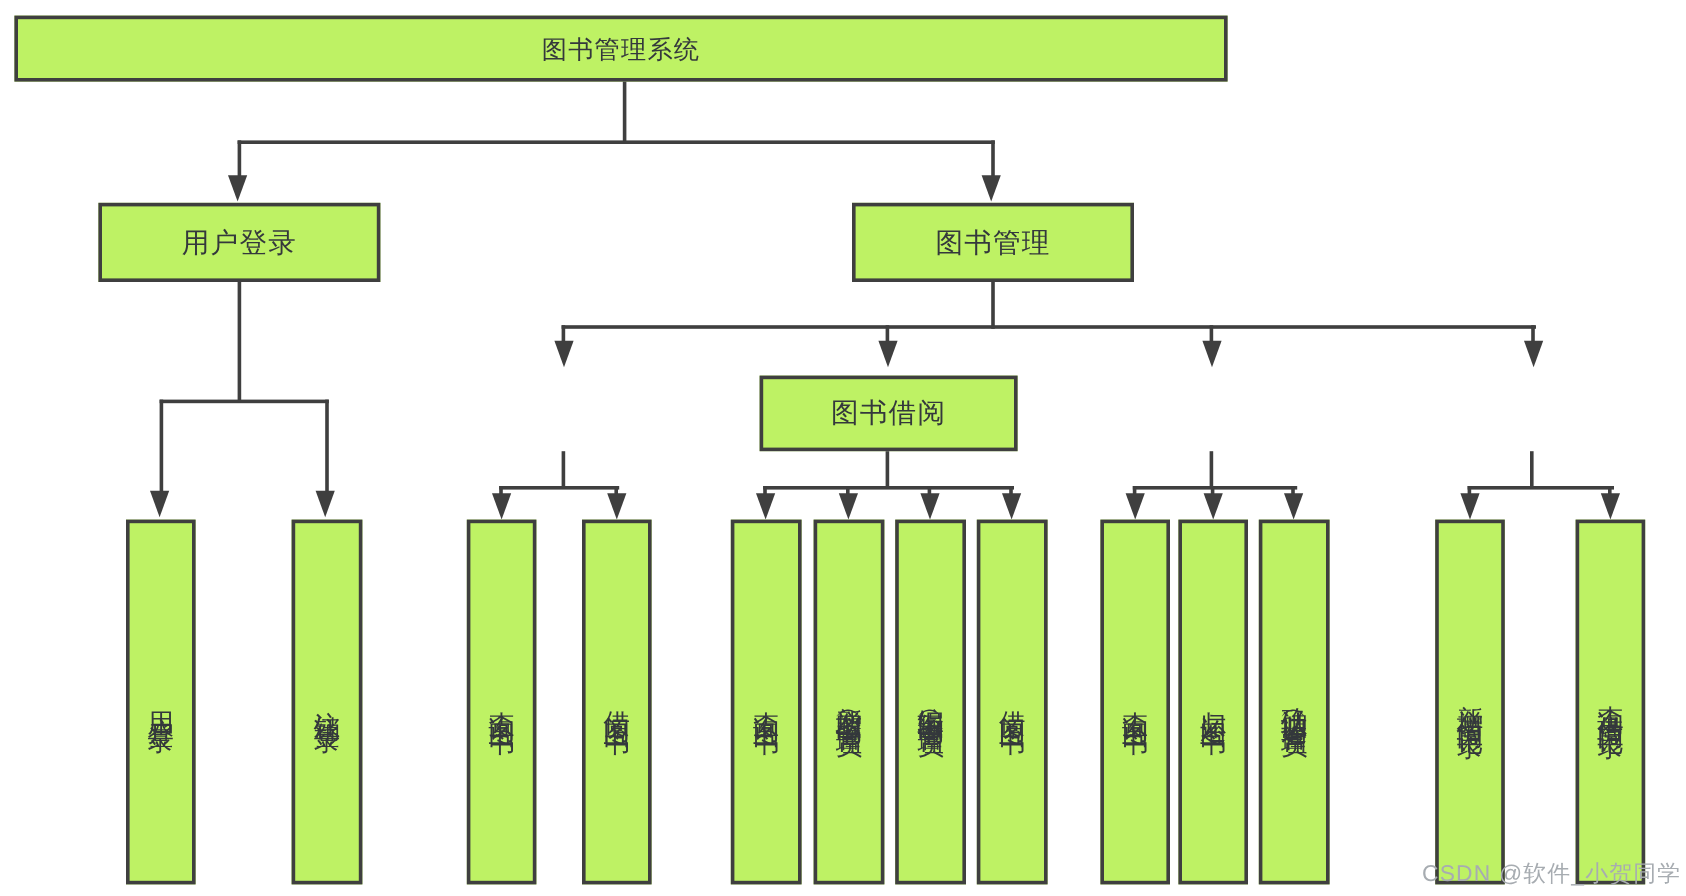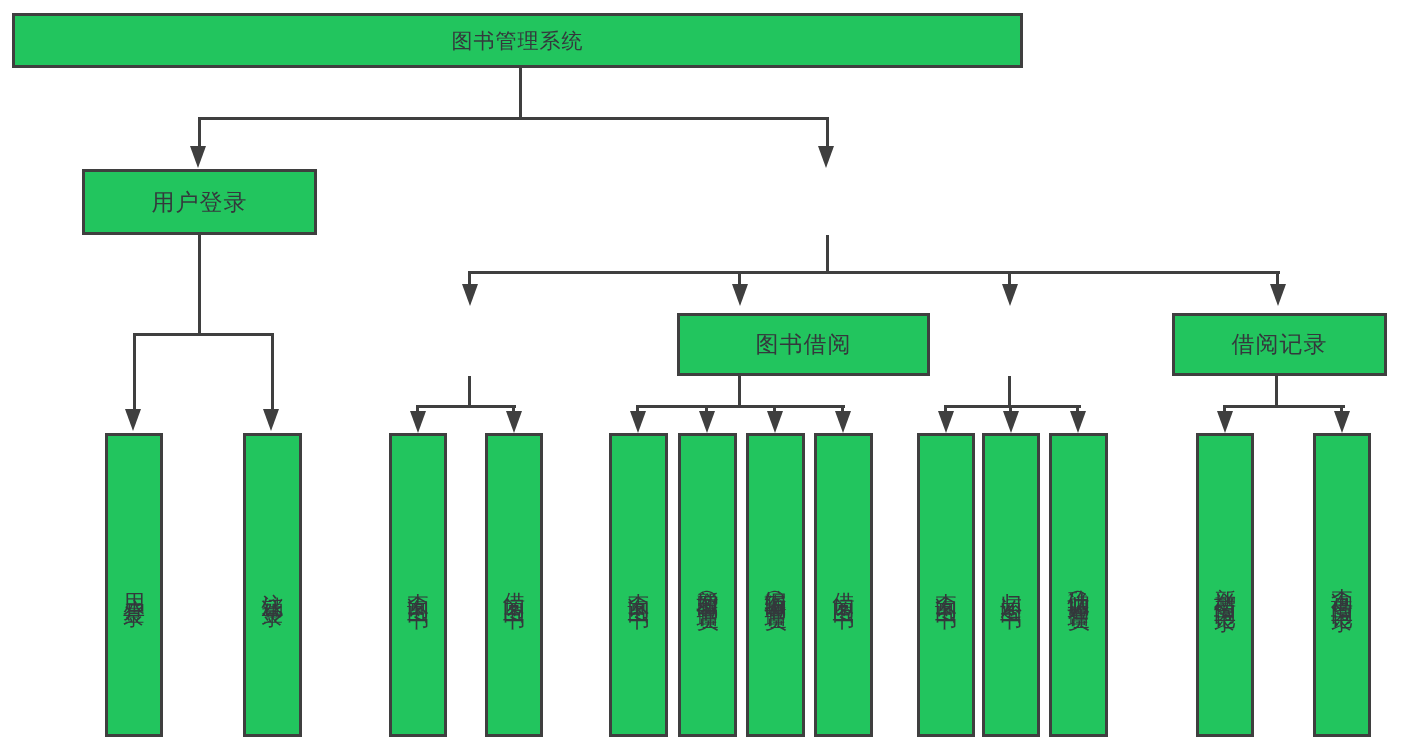--- a/index.html
+++ b/index.html
@@ -6,21 +6,21 @@
     --line:#3f3f3f; --box-border:#3f3f3f; --text:#34383c;
     --background:#ffffff; --watermark:#a7acb1;
   }
   html,body{margin:0;padding:0;background:#fff;}
   .canvas{
     position:relative; width:1405px; height:747px; overflow:hidden;
     background:var(--background); font-family:"Liberation Sans",sans-serif;
     color:var(--text);
   }
   .box{
-    position:absolute; box-sizing:border-box; background:#22c55e;
+    position:absolute; box-sizing:border-box; background:#bef264;
     border:3px solid var(--box-border);
     display:flex; align-items:center; justify-content:center;
   }
   .hlabel{font-size:23px; letter-spacing:1px; white-space:nowrap;}
   .root-label{font-size:21px;}
   .vlabel{
     writing-mode:vertical-rl; text-orientation:mixed;
     font-size:22px; letter-spacing:5px; line-height:1;
   }
   .hline{position:absolute; height:3px; background:var(--line);}
@@ -47,44 +47,44 @@
   <div class="vline" style="left:519px;top:68px;height:50px;"></div>
   <div class="hline" style="left:198px;top:117px;width:631px;"></div>
   <div class="vline" style="left:198px;top:117px;height:33px;"></div>
   <div class="arrow" style="left:190px;top:146px;"></div>
   <div class="vline" style="left:826px;top:117px;height:33px;"></div>
   <div class="arrow" style="left:818px;top:146px;"></div>
 
   <div class="box" style="left:82px;top:169px;width:235px;height:66px;">
     <span class="hlabel">用户登录</span>
   </div>
+  <div class="box" style="left:710px;top:169px;width:235px;height:66px;">
+    <span class="hlabel">图书管理</span>
+  </div>
 
   <div class="vline" style="left:198px;top:235px;height:100px;"></div>
   <div class="hline" style="left:133px;top:333px;width:141px;"></div>
   <div class="vline" style="left:133px;top:333px;height:78px;"></div>
   <div class="arrow" style="left:125px;top:409px;"></div>
   <div class="vline" style="left:271px;top:333px;height:78px;"></div>
   <div class="arrow" style="left:263px;top:409px;"></div>
 
   <div class="vline" style="left:826px;top:235px;height:39px;"></div>
   <div class="hline" style="left:468px;top:271px;width:812px;"></div>
   <div class="vline" style="left:468px;top:271px;height:15px;"></div>
   <div class="arrow" style="left:462px;top:284px;"></div>
   <div class="vline" style="left:738px;top:271px;height:15px;"></div>
   <div class="arrow" style="left:732px;top:284px;"></div>
   <div class="vline" style="left:1008px;top:271px;height:15px;"></div>
   <div class="arrow" style="left:1002px;top:284px;"></div>
   <div class="vline" style="left:1276px;top:271px;height:15px;"></div>
   <div class="arrow" style="left:1270px;top:284px;"></div>
 
-  <div class="box" style="left:633px;top:313px;width:253px;height:63px;margin-left:44px;">
+  <div class="box" style="left:633px;top:313px;width:215px;height:63px;">
     <span class="hlabel">图书借阅</span>
-  </div>
-  <div class="box" style="left:1172px;top:313px;width:215px;height:63px;">
-    <span class="hlabel">借阅记录</span>
   </div>
 
   <div class="vline" style="left:468px;top:376px;height:31px;"></div>
   <div class="hline" style="left:416px;top:405px;width:100px;"></div>
   <div class="vline" style="left:416px;top:405px;height:10px;"></div>
   <div class="arrow" style="left:410px;top:411px;"></div>
   <div class="vline" style="left:512px;top:405px;height:10px;"></div>
   <div class="arrow" style="left:506px;top:411px;"></div>
 
   <div class="vline" style="left:738px;top:376px;height:31px;"></div>
@@ -151,14 +151,15 @@
     <span class="vlabel" style="letter-spacing:3px;">确认归还（管理员）</span>
   </div>
 
   <div class="box" style="left:1196px;top:433px;width:58px;height:304px;">
     <span class="vlabel">新增借阅记录</span>
   </div>
   <div class="box" style="left:1313px;top:433px;width:58px;height:304px;">
     <span class="vlabel">查询借阅记录</span>
   </div>
 
+  <div class="watermark">CSDN @软件_小贺同学</div>
 
 </div>
 
 </body></html>

